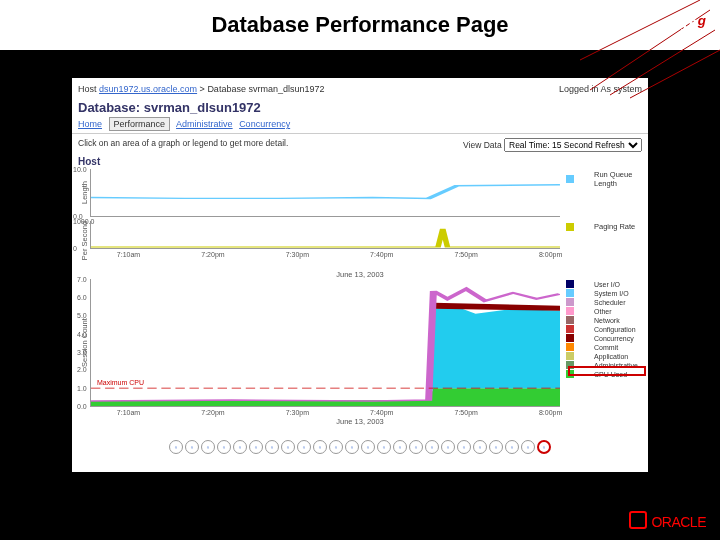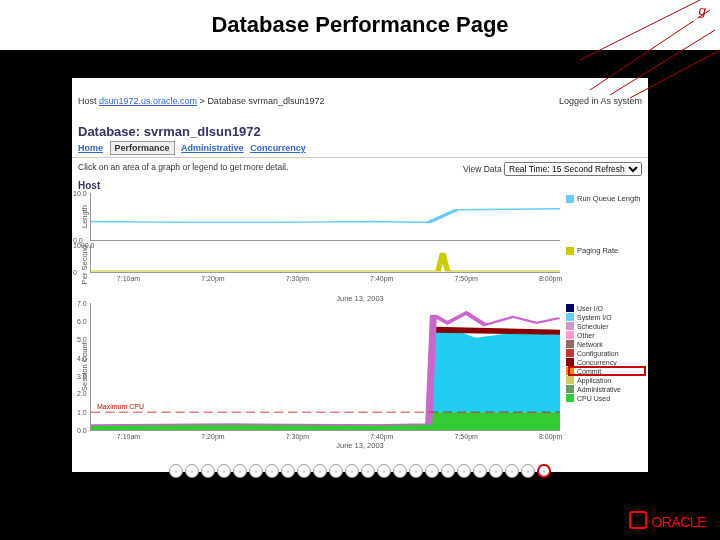--- a/index.html
+++ b/index.html
@@ -1,43 +1,43 @@
 <!DOCTYPE html>
 <html><head>
 <meta charset="utf-8">
 <style>
   * { box-sizing: border-box; margin: 0; padding: 0; }
   body { width: 720px; height: 540px; background: #000; font-family: Arial, sans-serif; font-size: 10px; overflow: hidden; position: relative; }
   .slide-title { color: #000; background: transparent; font-size: 22px; font-weight: bold; text-align: center; padding: 8px 0 4px; position: absolute; top: 4px; left: 0; right: 0; z-index: 3; }
   .title-bg { position: absolute; top: 0; left: 0; right: 0; height: 50px; background: #fff; }
   
-  .oracle-logo-top { position: absolute; top: 3px; right: 14px; color: #fff; font-size: 16px; font-weight: normal; z-index: 4; }
+  .oracle-logo-top { position: absolute; top: 13px; right: 14px; color: #fff; font-size: 16px; font-weight: bold; z-index: 4; }
   .oracle-logo-top .g { color: #c00; font-style: italic; }
   
   .geo { position: absolute; top: 0; right: 0; width: 140px; height: 100px; z-index: 2; pointer-events: none; }
   
   .panel { position: absolute; top: 78px; left: 72px; width: 576px; height: 394px; background: #fff; font-size: 9px; color: #333; }
-  .breadcrumb { padding: 18px 6px; font-size: 9px; display:flex; justify-content:space-between; }
+  .breadcrumb { padding: 6px 6px; font-size: 9px; display:flex; justify-content:space-between; }
   .breadcrumb a { color: #36c; text-decoration: underline; }
   .db-title { color: #336; font-size: 13px; font-weight: bold; padding: 0 6px 2px; }
   .tabs { padding: 2px 6px; }
-  .tabs span { color: #36c; text-decoration: underline; margin-right: 4px; font-size: 9px; font-weight: bold; }
+  .tabs span { color: #36c; text-decoration: underline; margin-right: 4px; font-size: 9px; }
   .tabs .active { color: #333; text-decoration: none; border: 1px solid #999; background: #eee; padding: 1px 4px; }
   .hr { border-top: 1px solid #ccc; margin: 2px 0; }
   .instr { padding: 2px 6px; font-size: 8.5px; display:flex; justify-content:space-between; align-items:flex-start;}
   .viewdata select { font-size: 8.5px; }
   .section-title { color: #336; font-weight: bold; font-size: 10px; padding: 2px 6px; }
   
   .chart-wrap { display:flex; padding: 0 6px; }
   .ylabel { writing-mode: vertical-rl; transform: rotate(180deg); font-size: 7.5px; color:#555; text-align:center; width:12px; display:flex; align-items:center; justify-content:center;}
   .chart { flex:1; position:relative; height:48px; border-left:1px solid #999; border-bottom:1px solid #999; margin-right:2px;}
   .chart .tick { position:absolute; left:-18px; font-size:7px; color:#555; transform:translateY(-50%);}
   .chart .xtick { position:absolute; bottom:-10px; font-size:7px; color:#555; transform:translateX(-50%);}
   .legend { width:80px; font-size:7.5px; padding-left:4px;}
-  .legend-item { display:flex; align-items:center; gap:3px; margin:1px 0;}
+  .legend-item { display:flex; align-items:center; gap:20px; margin:1px 0;}
   .sw { width:8px; height:8px; flex-shrink:0;}
   .xcaption { text-align:center; font-size:7.5px; color:#555; margin-top:10px;}
   
   .sessions-chart { flex:1; position:relative; height:128px; border-left:1px solid #999; border-bottom:1px solid #999; margin-right:2px;}
   .sessions-chart .tick { position:absolute; left:-14px; font-size:7px; color:#555; transform:translateY(-50%);}
   .sessions-chart .xtick { position:absolute; bottom:-10px; font-size:7px; color:#555; transform:translateX(-50%);}
   .sessions-legend { width:80px; font-size:7px; padding-left:4px;}
   .nav-icons { display:flex; gap:2px; justify-content:center; padding:14px 0 2px;}
   .nav-icons .ico { width:14px; height:14px; border:1px solid #999; border-radius:50%; font-size:8px; display:flex; align-items:center; justify-content:center; color:#36c; cursor:pointer; background:#fff;}
   .nav-icons .ico.last { border:2px solid #c00; }

